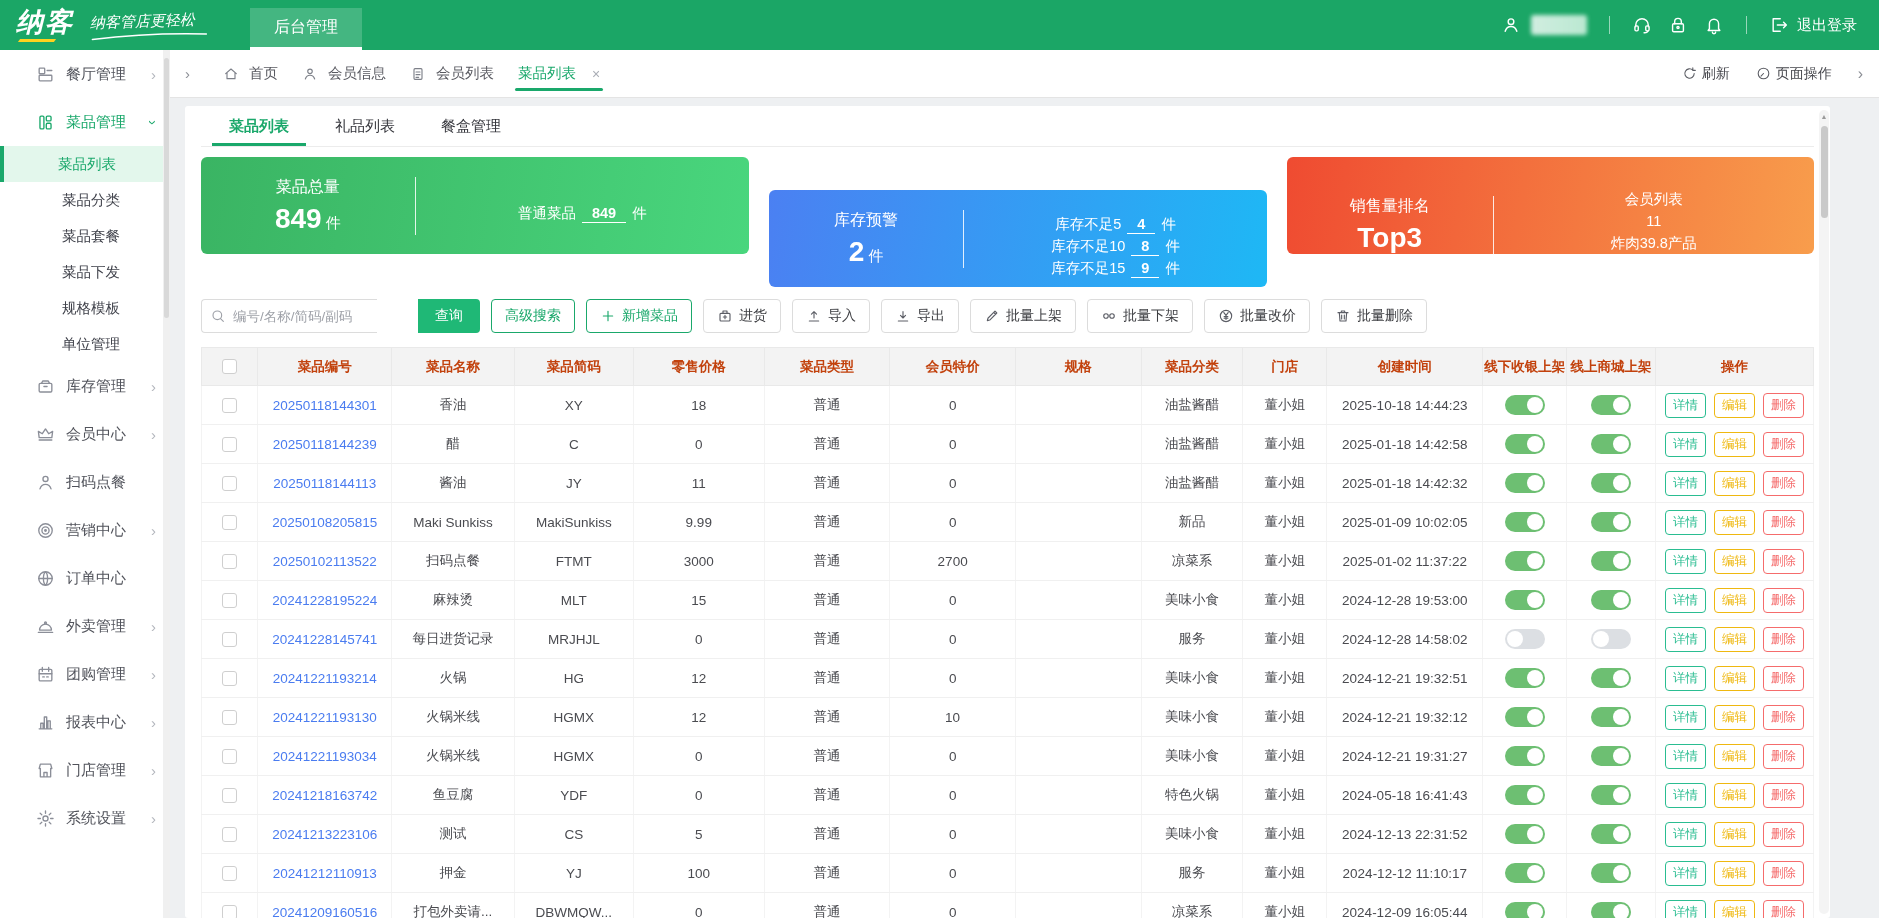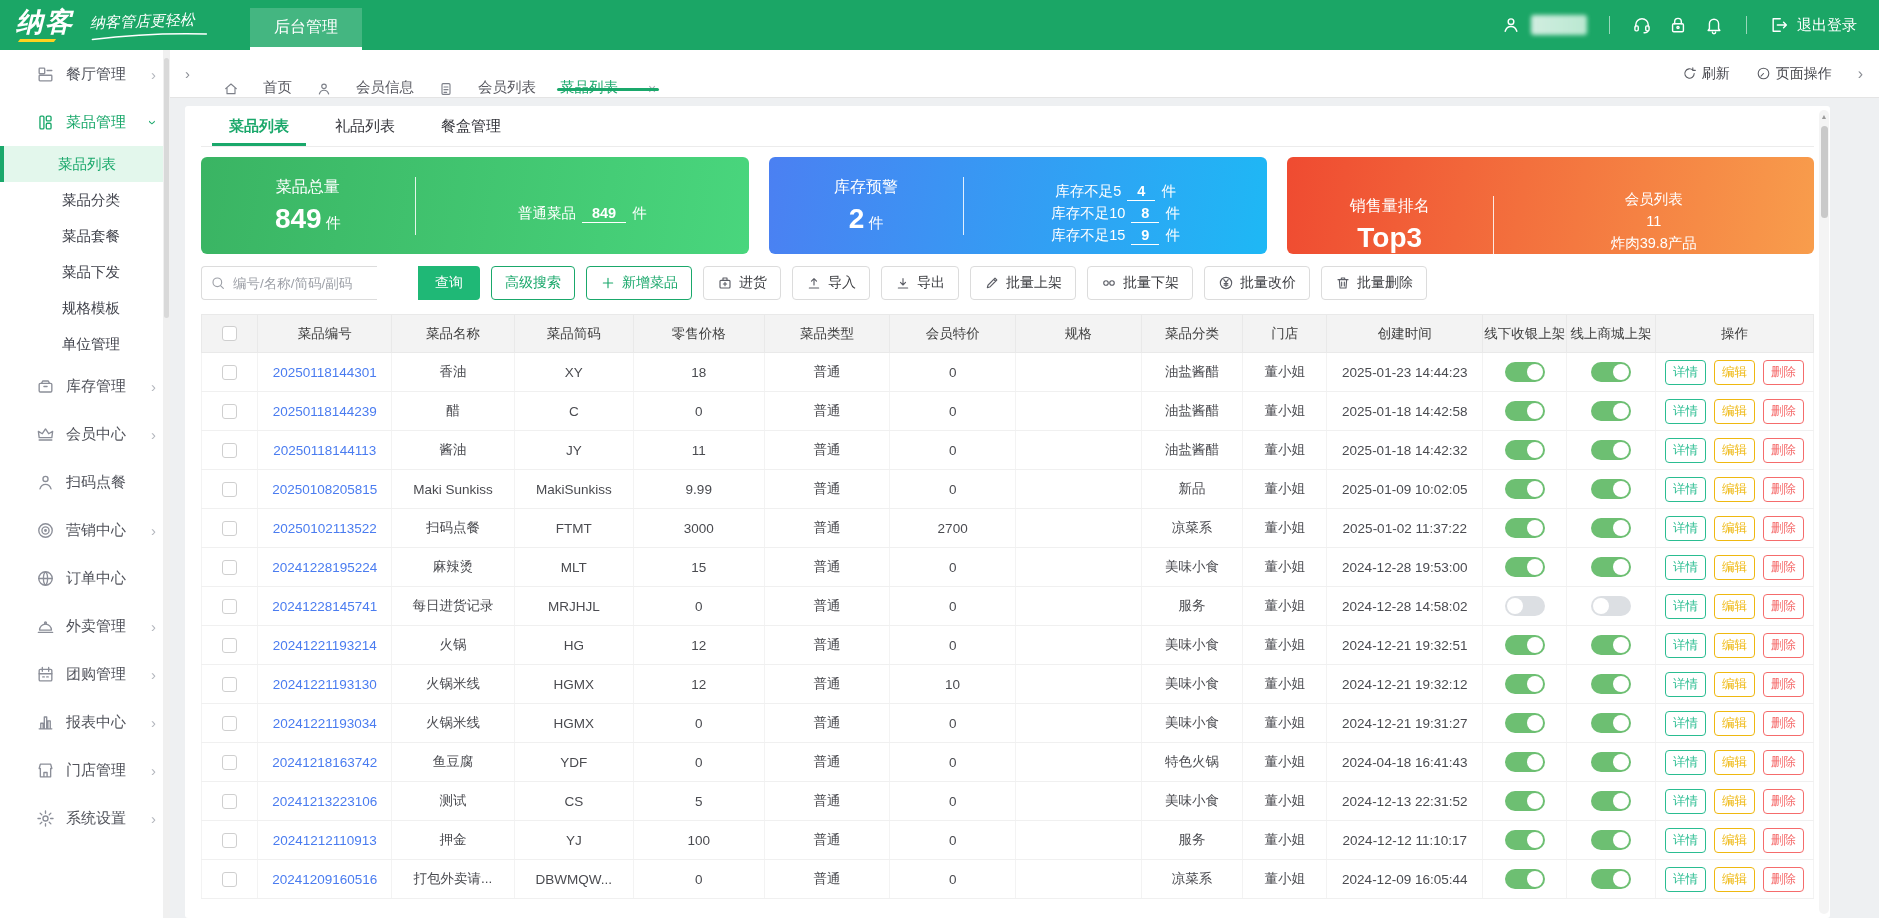--- a/index.html
+++ b/index.html
@@ -37,21 +37,21 @@
   .side-arrow { margin-left:auto; margin-right:14px; color:#b3b6bd; font-size:15px; line-height:1; }
   .side-item.active .side-arrow { color:#1aa86b; display:inline-block; transform:rotate(90deg); }
   .side-subitem { height:36px; display:flex; align-items:center; padding-left:58px; font-size:14.5px; color:#3f414a;
     border-left:4px solid transparent; cursor:pointer; }
   .side-subitem.active { background:#e3f7ec; color:#1aa86b; border-left-color:#1aa86b; padding-left:54px; }
 
   
   .main { flex:1; display:flex; flex-direction:column; background:#eef0f2; min-width:0; }
   .tabbar { height:48px; flex:none; background:#fff; border-bottom:1px solid #e4e4e4; display:flex; align-items:center; padding:0 16px 0 6px; }
   .collapse-btn { color:#8c8f96; font-size:15px; padding:0 9px; cursor:pointer; }
-  .tab { position:relative; height:100%; display:flex; align-items:flex-end; gap:24px; margin-left:24px;
+  .tab { position:relative; height:100%; display:flex; align-items:center; gap:10px; margin-left:24px;
     color:#595a61; font-size:14.5px; cursor:pointer; }
   .tab .icon { width:16px; height:16px; color:#7d8089; }
   .tab.active { color:#1aa86b; }
   .tab.active::after { content:""; position:absolute; left:-3px; right:-3px; bottom:6px; height:3px; background:#1aa86b; border-radius:2px; }
   .tab-close { color:#a9adb5; font-size:14px; margin-left:6px; }
   .tabbar-right { margin-left:auto; display:flex; align-items:center; gap:26px; color:#45464c; font-size:14px; }
   .tb-action { display:flex; align-items:center; gap:5px; cursor:pointer; }
   .tb-action .icon { width:15px; height:15px; color:#5a5c63; }
   .chev { color:#8c8f96; font-size:16px; cursor:pointer; }
 
@@ -66,21 +66,21 @@
   
   .subtabs { display:flex; gap:46px; height:41px; align-items:stretch; border-bottom:1px solid #ececec; padding-left:28px; font-size:15px; color:#34353b; }
   .subtab { position:relative; display:flex; align-items:center; cursor:pointer; }
   .subtab.active { color:#1aa86b; font-weight:bold; }
   .subtab.active::after { content:""; position:absolute; left:-17px; right:-17px; bottom:0; height:3px; background:#1aa86b; }
 
   
   .cards { display:flex; gap:20px; margin-top:10px; }
   .card { height:97px; border-radius:6px; color:#fff; display:flex; align-items:center; overflow:hidden; }
   .card-green  { flex:550; background:linear-gradient(99deg,#3ab463,#49d67d); }
-  .card-blue   { flex:500; background:linear-gradient(99deg,#4b80f2,#1eb8f5); }
+  .card-blue   { flex:500; background:linear-gradient(99deg,#4b80f2,#1eb8f5);margin-top:33px; }
   .card-orange { flex:529; background:linear-gradient(99deg,#ef4b31,#f89d4c);align-items:flex-end; }
   .card-left { width:39%; text-align:center; }
   .card-title { font-size:16px; }
   .card-value { margin-top:5px; font-size:15px; }
   .card-value .big { font-size:28px; font-weight:bold; }
   .card-divider { width:1px; height:58px; background:rgba(255,255,255,.85); flex:none; }
   .card-right { flex:1; display:flex; flex-direction:column; align-items:center; justify-content:flex-start; padding-top:15px; font-size:14.5px; line-height:22px; }
   .card-line .num { font-weight:bold; border-bottom:1.5px solid #fff; padding:0 10px; margin:0 6px; display:inline-block; line-height:17px; }
 
   
@@ -91,21 +91,21 @@
   .search-group input::placeholder { color:#9ea1a8; }
   .btn { height:34px; padding:0 13px; border-radius:4px; font-size:14px; display:flex; align-items:center; gap:6px;
     background:#fff; border:1px solid #dcdcdc; color:#3d3e42; cursor:pointer; font-family:inherit; }
   .btn .icon { width:16px; height:16px; color:#5c5e66; }
   .btn-query { background:#1fb876; border:none; color:#fff; border-radius:0 4px 4px 0; width:62px; justify-content:center;margin-left:41px; }
   .btn-outline-green { border-color:#1aa86b; color:#1aa86b; }
   .btn-outline-green .icon { color:#1aa86b; }
 
   
   table.grid { width:100%; border-collapse:collapse; margin-top:14px; table-layout:fixed; font-size:13.5px; color:#4a4b50; }
-  .grid th { background:#f3f3f3; height:38px; font-weight:normal; color:#404040; border:1px solid #e9e9e9; border-left:none; }
+  .grid th { background:#f3f3f3; height:38px; font-weight:bold; color:#c2410c; border:1px solid #e9e9e9; border-left:none; }
   .grid th:first-child { border-left:1px solid #e9e9e9; }
   .grid td { height:39px; text-align:center; border-bottom:1px solid #f0f0f0; border-right:1px solid #f3f3f3; overflow:hidden; white-space:nowrap; text-overflow:ellipsis; }
   .grid td:first-child { border-left:1px solid #f3f3f3; }
   .code-link { color:#4a7cf0; text-decoration:none; cursor:pointer; }
   .checkbox { display:inline-block; width:15px; height:15px; border:1px solid #cfcfcf; border-radius:3px; background:#fff; vertical-align:middle; cursor:pointer; }
   .switch { display:inline-block; width:40px; height:20px; border-radius:10px; background:#6dbf72; position:relative; cursor:pointer; vertical-align:middle; }
   .switch::after { content:""; position:absolute; top:2px; right:2px; width:16px; height:16px; border-radius:50%; background:#fff; }
   .switch.off { background:#dcdfe3; }
   .switch.off::after { right:auto; left:2px; }
   .mini { display:inline-block; padding:3px 7px; border-radius:4px; font-size:12.5px; border:1px solid; margin:0 4px; cursor:pointer; background:#fff; }
@@ -546,21 +546,21 @@
                 <td><span class="checkbox"></span></td>
                 <td><a class="code-link">20250118144301</a></td>
                 <td>香油</td>
                 <td>XY</td>
                 <td>18</td>
                 <td>普通</td>
                 <td>0</td>
                 <td></td>
                 <td>油盐酱醋</td>
                 <td>董小姐</td>
-                <td>2025-01-23 14:44:23</td>
+                <td>2025-10-18 14:44:23</td>
                 <td><span class="switch"></span></td>
                 <td><span class="switch"></span></td>
                 <td><span class="mini detail">详情</span><span class="mini edit">编辑</span><span class="mini del">删除</span></td>
               </tr>
               <tr>
                 <td><span class="checkbox"></span></td>
                 <td><a class="code-link">20250118144239</a></td>
                 <td>醋</td>
                 <td>C</td>
                 <td>0</td>
@@ -706,21 +706,21 @@
                 <td><span class="checkbox"></span></td>
                 <td><a class="code-link">20241218163742</a></td>
                 <td>鱼豆腐</td>
                 <td>YDF</td>
                 <td>0</td>
                 <td>普通</td>
                 <td>0</td>
                 <td></td>
                 <td>特色火锅</td>
                 <td>董小姐</td>
-                <td>2024-04-18 16:41:43</td>
+                <td>2024-05-18 16:41:43</td>
                 <td><span class="switch"></span></td>
                 <td><span class="switch"></span></td>
                 <td><span class="mini detail">详情</span><span class="mini edit">编辑</span><span class="mini del">删除</span></td>
               </tr>
               <tr>
                 <td><span class="checkbox"></span></td>
                 <td><a class="code-link">20241213223106</a></td>
                 <td>测试</td>
                 <td>CS</td>
                 <td>5</td>

